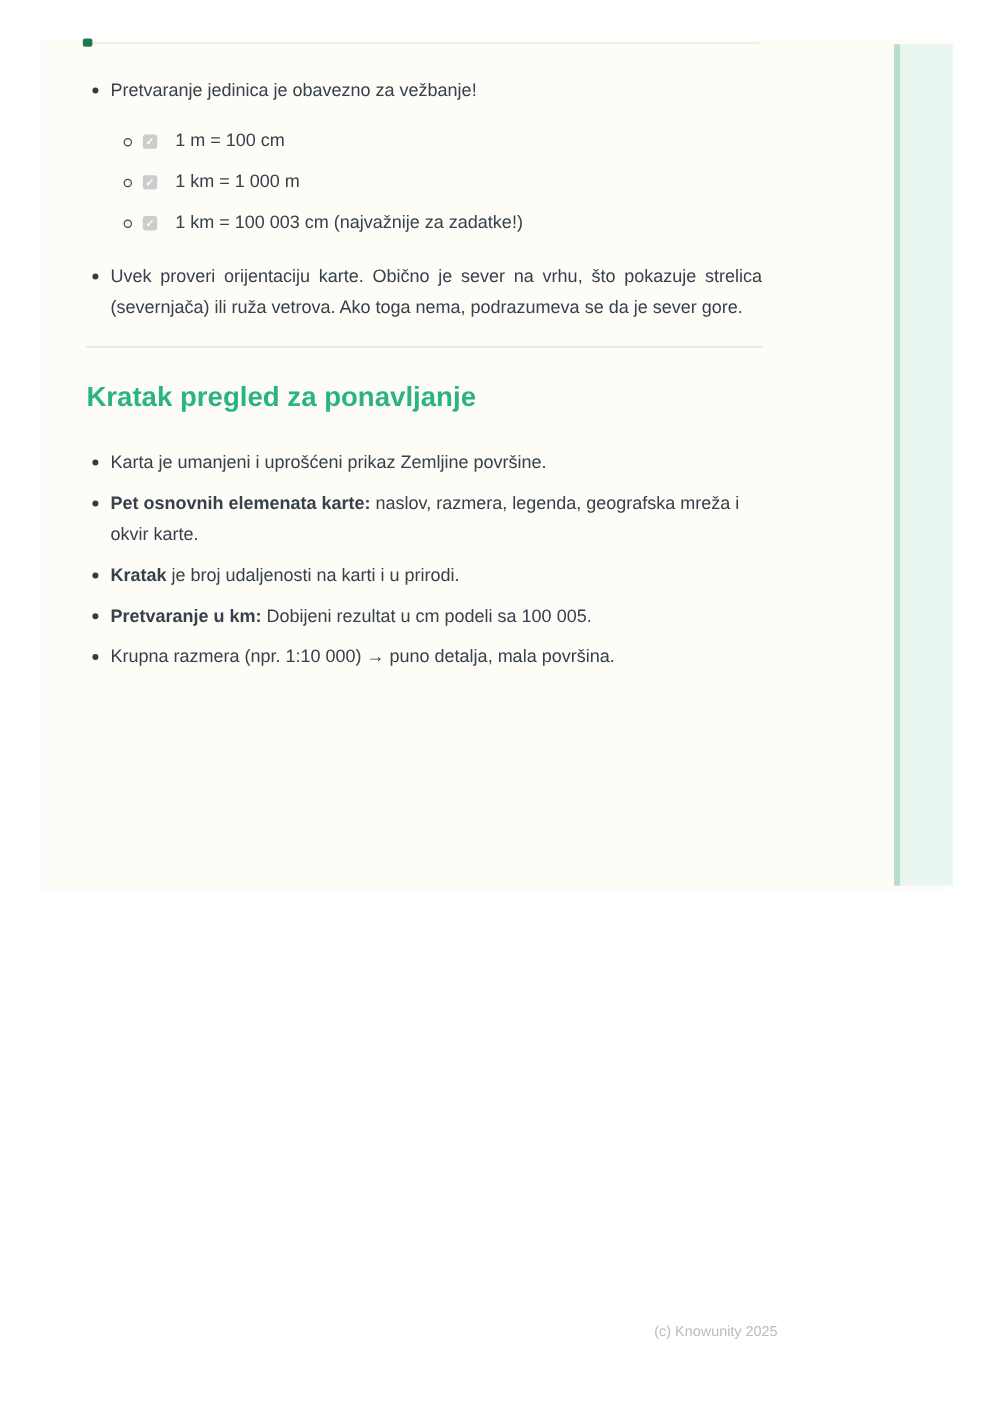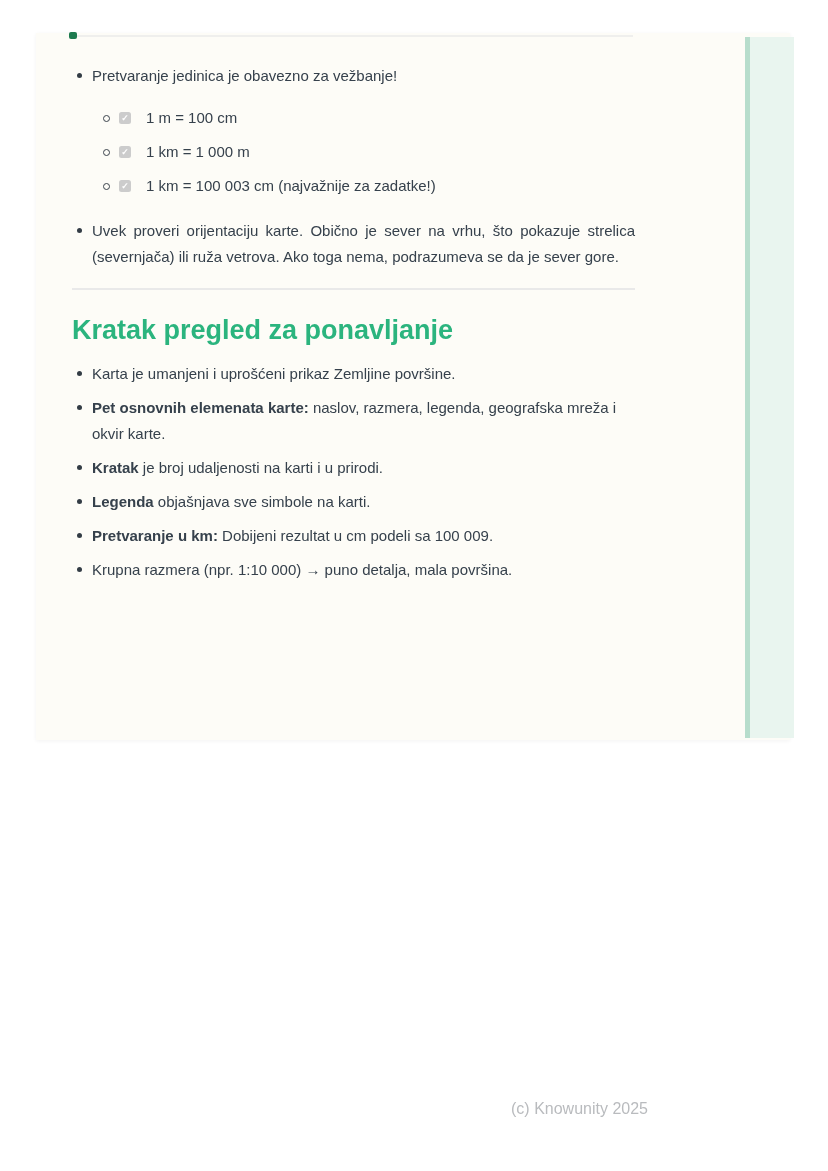--- a/index.html
+++ b/index.html
@@ -97,33 +97,33 @@
 
   .hr {
     border: 0;
     height: 2px;
     background: #e9e9e9;
     margin: 18px 0 0 0;
   }
 
   .section-heading {
     margin: 25px 0 0 0;
-    font-size: 27px;
+    font-size: 23px;
     line-height: 30px;
     font-weight: bold;
     color: #2bb47e;
   }
 
-  .review-list { margin-top: 16px; }
+  .review-list { margin-top: 28px; }
   .review-list .li { margin-bottom: 8px; }
 
   .copyright {
     position: absolute;
     right: 48px; top: 1102px;
-    font-size: 16px;
+    font-size: 12px;
     line-height: 14px;
     color: #b9bbbe;
   }
 </style>
 </head>
 <body>
 
 <div class="stage">
 
   <div class="card"></div>
@@ -173,29 +173,25 @@
       <div class="li">
         <span class="dot"></span>
         <div class="txt"><span class="b">Pet osnovnih elemenata karte:</span><span> naslov, razmera, legenda, geografska mreža i okvir karte.</span></div>
       </div>
 
       <div class="li">
         <span class="dot"></span>
         <div class="txt"><span class="b">Kratak</span><span> je broj udaljenosti na karti i u prirodi.</span></div>
       </div>
 
-      <div class="li">
-        <span class="dot"></span>
-        <div class="txt"><span class="b">Legenda</span><span> objašnjava sve simbole na karti.</span></div>
-      </div>
-
-
-      <div class="li">
-        <span class="dot"></span>
-        <div class="txt"><span class="b">Pretvaranje u km:</span><span> Dobijeni rezultat u cm podeli sa 100 009.</span></div>
+
+
+      <div class="li">
+        <span class="dot"></span>
+        <div class="txt"><span class="b">Pretvaranje u km:</span><span> Dobijeni rezultat u cm podeli sa 100 005.</span></div>
       </div>
 
       <div class="li">
         <span class="dot"></span>
         <div class="txt"><span class="b"></span><span>Krupna razmera (npr. 1:10 000) → puno detalja, mala površina.</span></div>
       </div>
 
 
     </div>
   </div>

